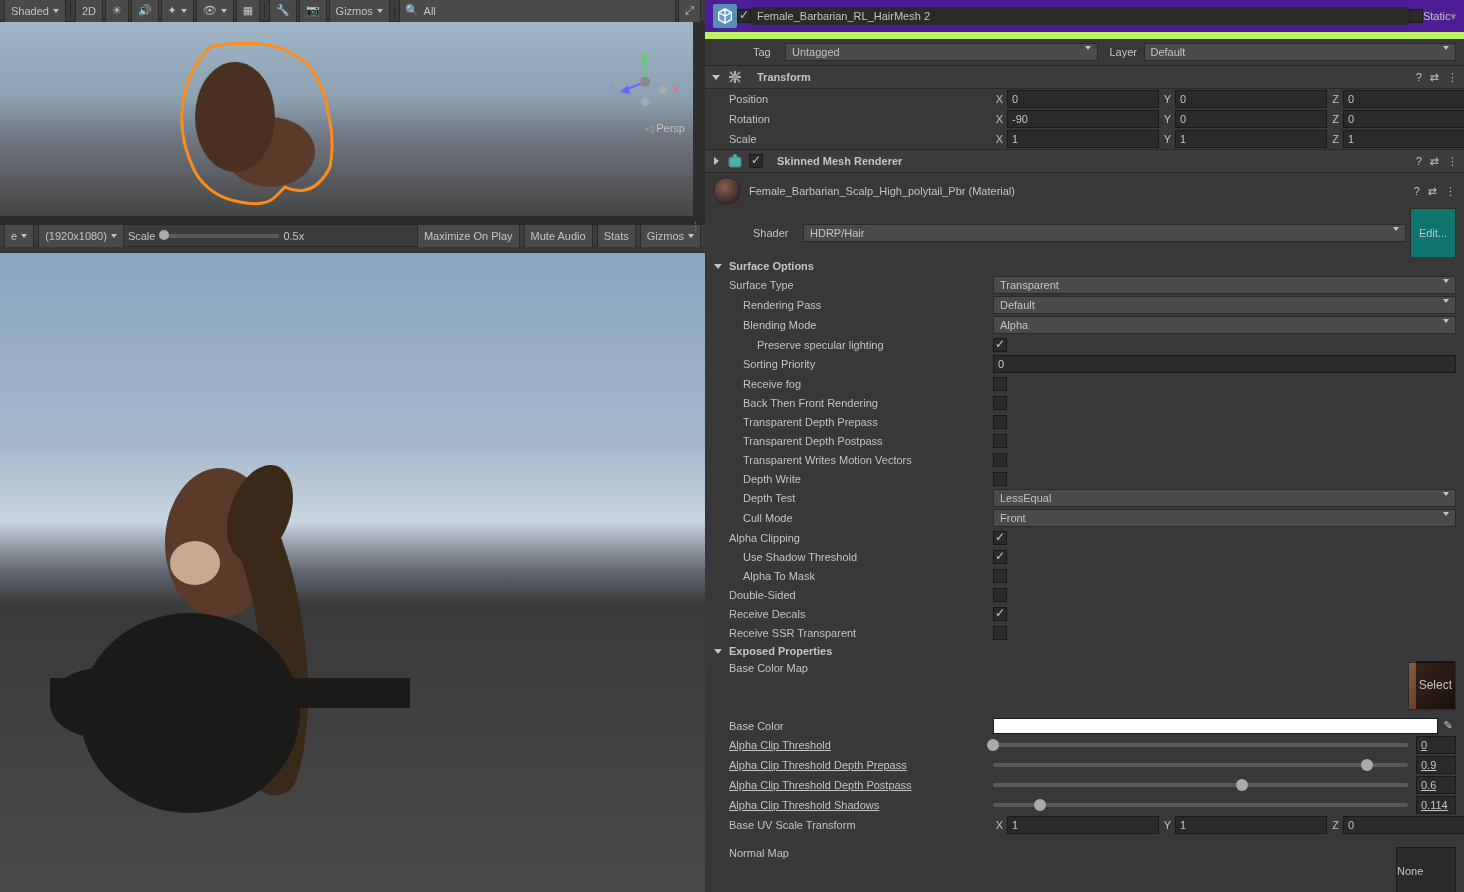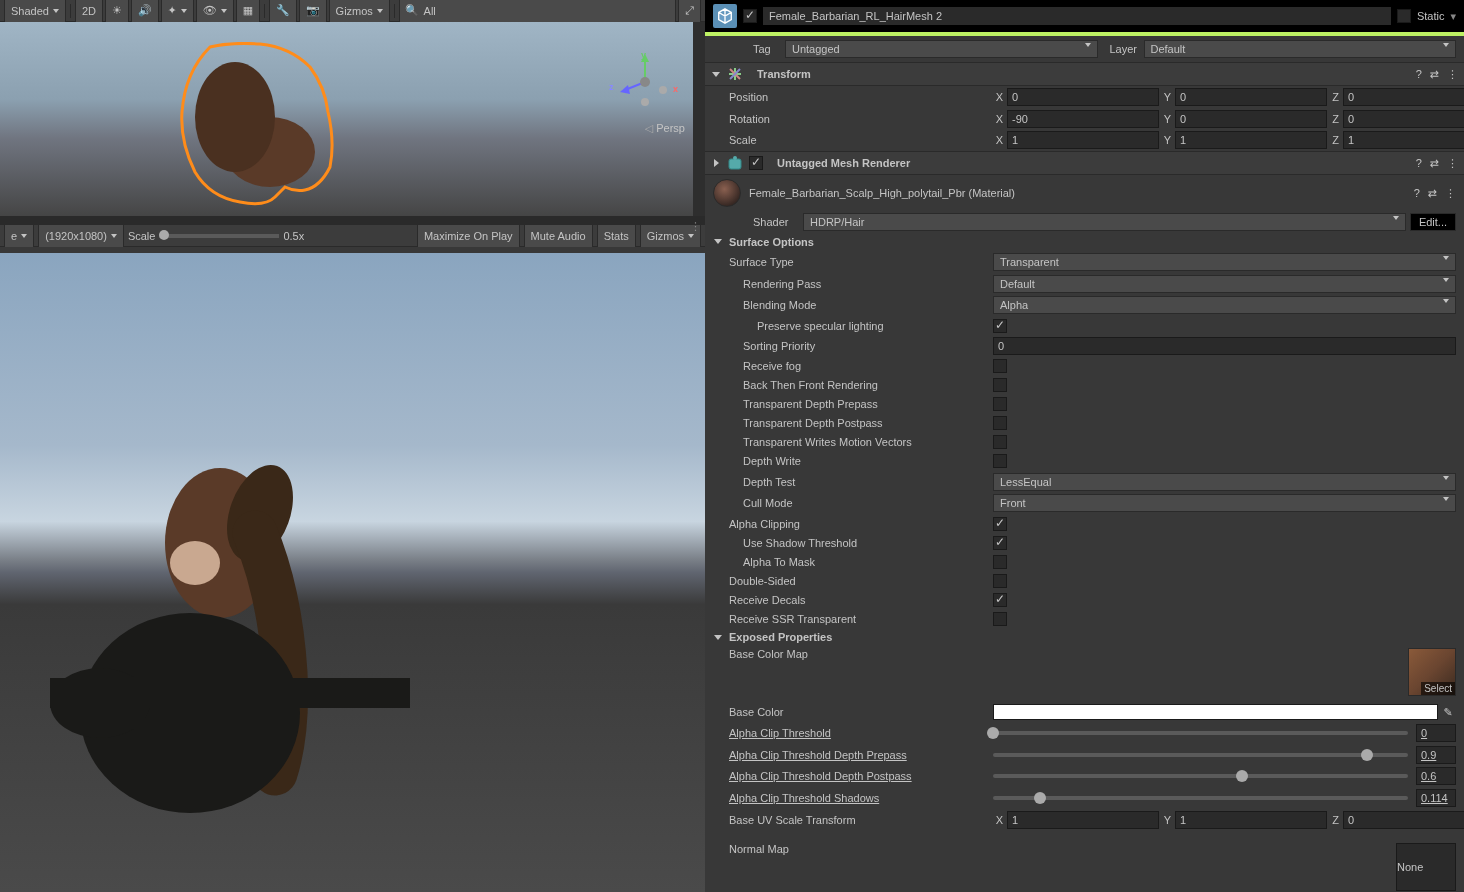--- a/index.html
+++ b/index.html
@@ -11,21 +11,21 @@
 .toolbar-btn { background: #4a4a4a; border: 1px solid #2a2a2a; padding: 14px 6px; color: #c4c4c4; display: flex; align-items: center; justify-content: center; height: 18px; cursor: pointer; }
 .toolbar-btn.dropdown::after { content: ''; border-left: 3px solid transparent; border-right: 3px solid transparent; border-top: 4px solid #c4c4c4; margin-left: 4px; }
 .toolbar-sep { width: 1px; height: 14px; background: #2a2a2a; margin: 0 2px; }
 .gizmo-axis { position: absolute; top: 30px; right: 30px; width: 60px; height: 60px; }
 .axis-label { position: absolute; font-size: 9px; font-weight: bold; }
 .persp-label { position: absolute; top: 100px; right: 20px; font-size: 11px; color: #aaa; }
 .game-toolbar { height: 22px; background: #3c3c3c; display: flex; align-items: center; padding: 0 4px; gap: 4px; border-bottom: 1px solid #2a2a2a; }
 .game-view { flex: 1; background: linear-gradient(to bottom, #8aa5bf 0%, #a5b8cb 30%, #c8d5e0 42%, #7a8088 48%, #606570 50%, #3a3a3a 55%, #4a4a4a 100%); position: relative; }
 .scroll-track { position: absolute; right: 0; top: 0; width: 12px; height: 100%; background: #2e2e2e; }
 .dots-icon { position: absolute; top: 3px; right: 6px; color: #888; letter-spacing: -2px; }
-.inspector-header { display: flex; align-items: center; padding: 4px 8px; background: #000000; gap: 6px; border-bottom: 4px solid #bef264; }
+.inspector-header { display: flex; align-items: center; padding: 4px 8px; background: #4c1d95; border-bottom: 7px solid #bef264; }
 .cube-icon { width: 24px; height: 24px; background: #5a8fb5; border-radius: 2px; display: flex; align-items: center; justify-content: center; }
 .cube-icon svg { width: 18px; height: 18px; }
 .obj-name { flex: 1; background: #2a2a2a; padding: 3px 6px; border: none; color: #c4c4c4; }
 .checkbox { width: 14px; height: 14px; background: #2a2a2a; border: 1px solid #1a1a1a; display: inline-block; position: relative; cursor: pointer; }
 .checkbox.checked::after { content: '✓'; position: absolute; top: -2px; left: 1px; font-size: 12px; color: #c4c4c4; }
 .tag-layer-row { display: flex; align-items: center; padding: 4px 8px 4px 48px; gap: 4px; background: #383838; }
 .dropdown-field { flex: 1; background: #4a4a4a; padding: 2px 6px; border: 1px solid #2a2a2a; display: flex; justify-content: space-between; align-items: flex-start; cursor: pointer; }
 .dropdown-field::after { content: ''; border-left: 3px solid transparent; border-right: 3px solid transparent; border-top: 4px solid #c4c4c4; }
 .component-header { display: flex; align-items: center; padding: 3px 6px; background: #3c3c3c; gap: 6px; border-top: 1px solid #2a2a2a; border-bottom: 1px solid #2a2a2a; }
 .foldout { width: 10px; height: 10px; cursor: pointer; display: flex; align-items: center; justify-content: center; }
@@ -45,27 +45,27 @@
 .section-header { display: flex; align-items: center; padding: 3px 8px; background: #383838; gap: 6px; font-weight: bold; }
 .material-header { display: flex; align-items: center; padding: 4px 8px; gap: 8px; background: #383838; }
 .mat-preview { width: 28px; height: 28px; background: radial-gradient(circle at 40% 35%, #8a6050 0%, #3a2a25 70%, #1a1a1a 100%); border-radius: 50%; border: 1px solid #2a2a2a; }
 .slider-row { display: flex; align-items: center; padding: 2px 8px; min-height: 19px; text-decoration: underline; }
 .slider-track { flex: 1; height: 4px; background: #5a5a5a; position: relative; border-radius: 2px; margin: 0 8px 0 0; }
 .slider-handle { position: absolute; top: -4px; width: 12px; height: 12px; background: #aaa; border-radius: 50%; transform: translateX(-50%); cursor: pointer; }
 .slider-value { width: 40px; background: #2a2a2a; border: 1px solid #1a1a1a; padding: 2px 4px; text-align: left; }
 .color-swatch { flex: 1; height: 16px; background: #fff; border: 1px solid #1a1a1a; cursor: pointer; }
 .eyedropper { width: 16px; height: 16px; display: flex; align-items: center; justify-content: center; cursor: pointer; }
 .tex-preview { width: 48px; height: 48px; background: linear-gradient(135deg, #8a5a3a 0%, #6a4530 50%, #3a2a20 100%); border: 1px solid #2a2a2a; position: relative; cursor: pointer; }
-.tex-select { position: absolute; bottom: 0; right: 0; font-size: 10px; background: rgba(0,0,0,0.6); padding: 1px 3px; }
+.tex-select { position: absolute; bottom: 0; right: 0; font-size: 12px; background: rgba(0,0,0,0.6); padding: 17px 3px; }
 .tex-none { width: 60px; height: 48px; background: #2a2a2a; border: 1px solid #1a1a1a; display: flex; flex-direction: column; align-items: flex-start; justify-content: center; font-size: 8px; }
 .scale-slider { display: flex; align-items: center; gap: 4px; }
 .scale-track { width: 120px; height: 4px; background: #5a5a5a; position: relative; }
 .scale-handle { position: absolute; left: 0%; top: -4px; width: 10px; height: 10px; background: #aaa; border-radius: 50%; }
 .head-silhouette { position: absolute; top: 20px; left: 170px; width: 200px; height: 170px; }
-.edit-btn { background: #000000; border: 1px solid #2a2a2a; padding: 2px 8px; cursor: pointer; margin-left: 4px; }
+.edit-btn { background: #0f766e; border: 1px solid #2a2a2a; padding: 18px 8px; cursor: pointer; margin-left: 4px; }
 </style>
 </head>
 <body>
 
 <div class="left-panel">
   <div class="scene-toolbar">
     <div class="toolbar-btn dropdown">Shaded</div>
     <div class="toolbar-sep"></div>
     <div class="toolbar-btn">2D</div>
     <div class="toolbar-btn">☀</div>
@@ -209,21 +209,21 @@
     </div>
   </div>
 
   <div class="component-header">
     <span class="foldout"></span>
     <svg class="comp-icon" viewBox="0 0 16 16">
         <rect x="2" y="4" width="12" height="10" rx="2" fill="#5aa" stroke="#388"></rect>
         <circle cx="8" cy="3" r="2" fill="#5aa"></circle>
       </svg>
     <span class="checkbox checked"></span>
-    <span class="comp-title">Untagged Mesh Renderer</span>
+    <span class="comp-title">Skinned Mesh Renderer</span>
     <div class="header-icons">
       <span>?</span>
       <span>⇄</span>
       <span>⋮</span>
     </div>
   </div>
 
   <div class="material-header">
     <div class="mat-preview"></div>
     <span style="flex:1">Female_Barbarian_Scalp_High_polytail_Pbr (Material)</span>

